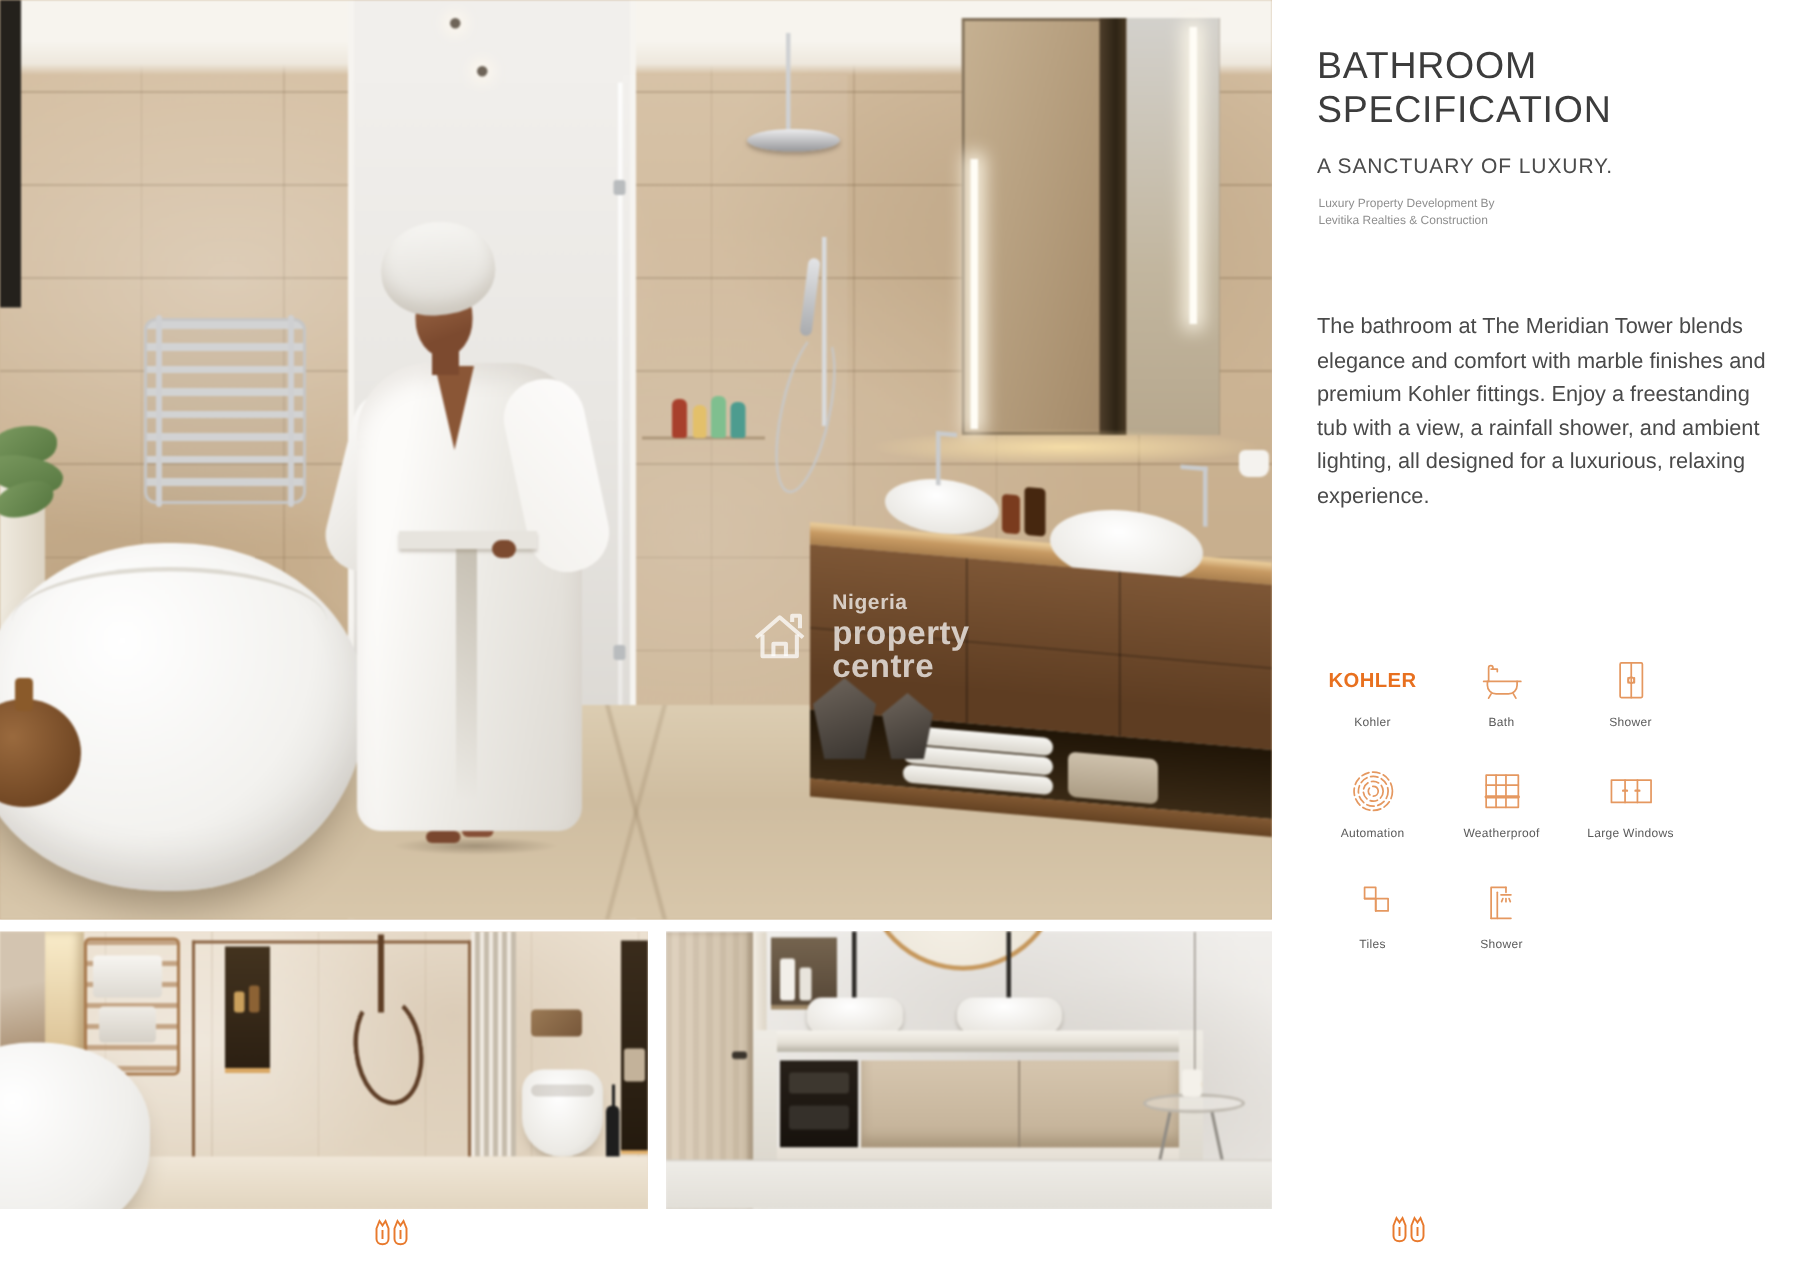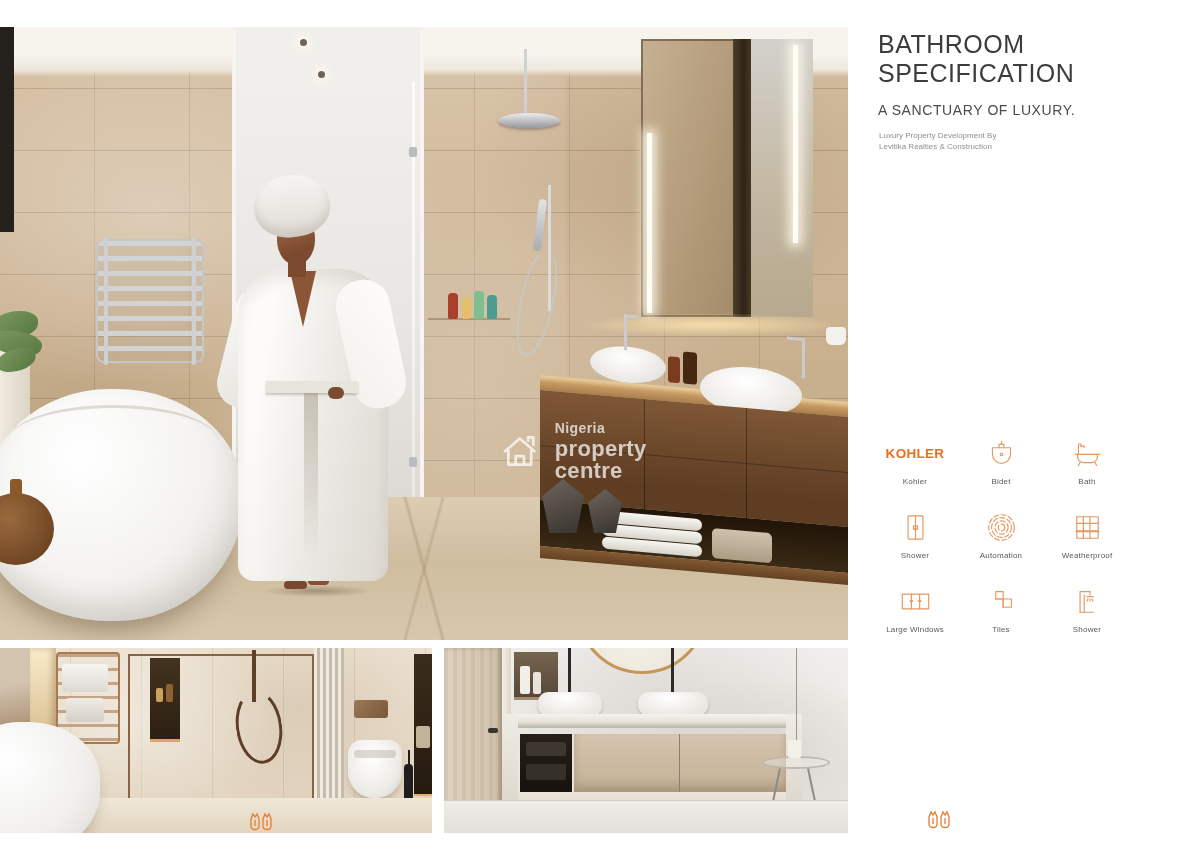--- a/index.html
+++ b/index.html
@@ -26,21 +26,21 @@
 
   .disclaimer { left:889px; top:739px; font-size:7.5px; line-height:10px; color:#6e6e6e; }
 
   
   .emblem { width:26px; height:24px; color:#e87a2e; }
   .emblem svg { width:100%; height:100%; stroke:currentColor; fill:none; stroke-width:1.3; }
   .emblem-left { left:249px; top:810px; }
   .emblem-right { left:927px; top:808px; }
 
   
-  .photo { overflow:hidden; background:#cdb698;margin-top:27px; }
+  .photo { overflow:hidden; background:#cdb698; }
   .soft { position:absolute; inset:0; filter:blur(.6px); }
 
   
   .photo-main { left:0; top:0; width:848px; height:613px; }
   .pm-wall { inset:0;
     background:
       radial-gradient(420px 260px at 18% 30%, rgba(255,255,255,.30), transparent 70%),
       radial-gradient(380px 300px at 55% 58%, rgba(255,255,255,.20), transparent 70%),
       radial-gradient(320px 220px at 82% 22%, rgba(118,90,55,.20), transparent 70%),
       radial-gradient(260px 200px at 8% 70%, rgba(118,90,55,.16), transparent 70%),
@@ -448,38 +448,28 @@
 
   <div class="abs panel-title">
     <div>BATHROOM</div>
     <div>SPECIFICATION</div>
   </div>
   <div class="abs panel-subtitle">A SANCTUARY OF LUXURY.</div>
   <div class="abs panel-byline">
     <div>Luxury Property Development By</div>
     <div>Levitika Realties &amp; Construction</div>
   </div>
+  <div class="abs panel-desc">The bathroom at The Meridian Tower blends elegance and comfort with marble finishes and premium Kohler fittings. Enjoy a freestanding tub with a view, a rainfall shower, and ambient lighting, all designed for a luxurious, relaxing experience.</div>
 
   <div class="abs feature-grid" id="featureGrid">
     <div class="feature">
       <div class="f-icon kohler">KOHLER</div>
       <div class="f-label">Kohler</div>
     </div>
 
-    <div class="feature">
-      <div class="f-icon">
-          <svg viewBox="0 0 40 40">
-            <path d="M9 13h22v7c0 7-5 12-11 12S9 27 9 20z"></path>
-            <circle cx="20" cy="21" r="1.6"></circle>
-            <path d="M17 13V9h6v4"></path>
-            <path d="M20 9V5.5"></path>
-          </svg>
-        </div>
-      <div class="f-label">Bidet</div>
-    </div>
 
     <div class="feature">
       <div class="f-icon">
           <svg viewBox="0 0 40 40">
             <path d="M5 21h30"></path>
             <path d="M8 21v3c0 4 3 7 7 7h10c4 0 7-3 7-7v-3"></path>
             <path d="M11 31l-2 3.5M29 31l2 3.5"></path>
             <path d="M9 21V10c0-2.5 3.5-2.5 3.5 0v.8"></path>
             <path d="M11 11h5v2"></path>
           </svg>

